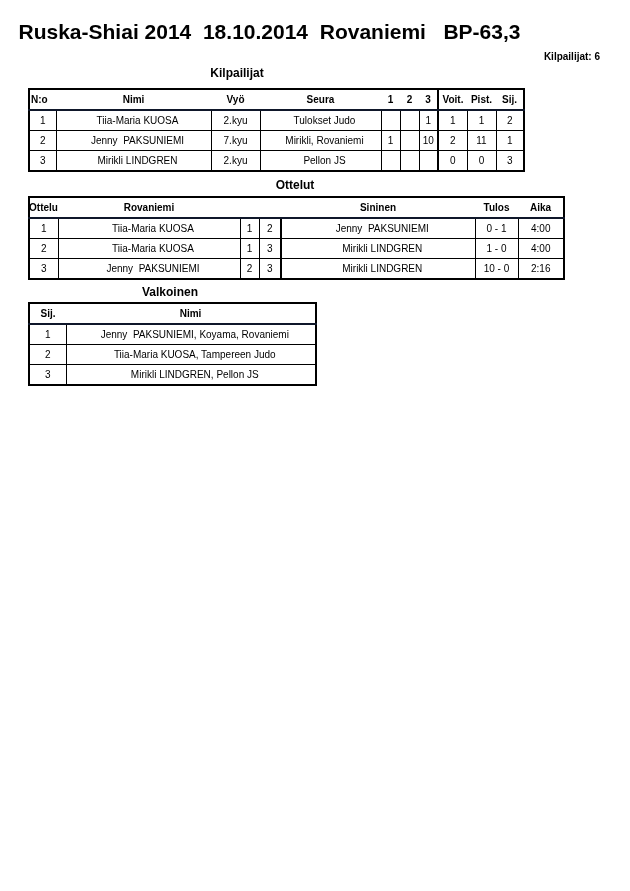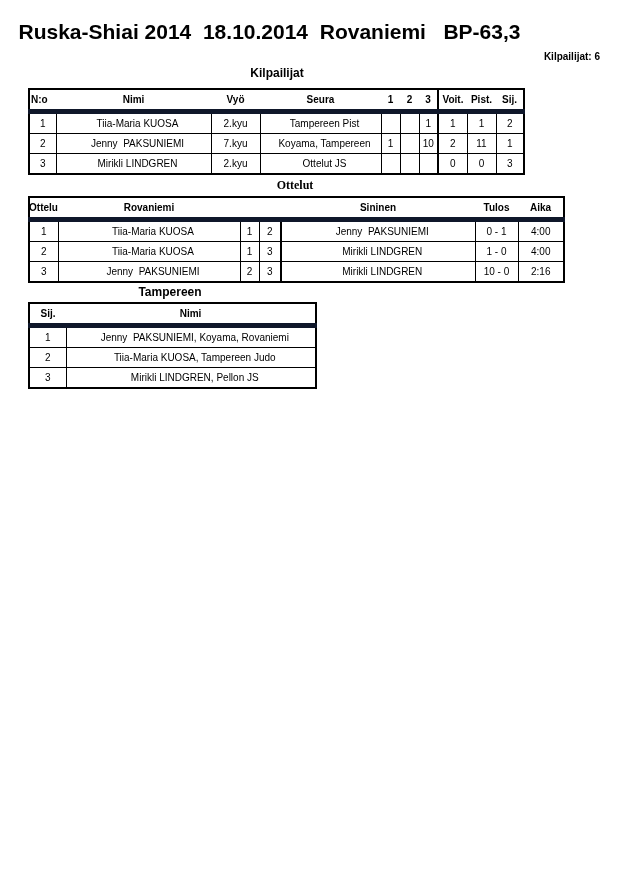--- a/index.html
+++ b/index.html
@@ -21,22 +21,22 @@
     position:absolute; top:51px; right:30px;
     font-size:10px; font-weight:bold;
     white-space:pre;
   }
   .section-heading {
     position:absolute;
     font-size:12px; font-weight:bold;
     text-align:center;
     white-space:pre;
   }
-  #heading-competitors { top:66px;  left:0; width:474px;padding-left:40px; }
-  #heading-matches     { top:178px; left:0; width:590px;font-family:Liberation Serif, serif; }
+  #heading-competitors { top:66px;  left:0; width:474px; }
+  #heading-matches     { top:178px; left:0; width:590px; }
   #heading-results     { top:285px; left:0; width:340px; }
 
   table.sheet {
     position:absolute;
     border-collapse:collapse;
     table-layout:fixed;
     border:2px solid #000;
     font-size:10px;
     line-height:11px;
   }
@@ -48,21 +48,21 @@
     height:19px;
     padding:0;
     overflow:hidden;
     white-space:pre;
     vertical-align:middle;
   }
   .sheet th {
     font-weight:bold;
     text-align:center;
     border:none;
-    border-bottom:5px solid #0f172a;
+    border-bottom:2px solid #0f172a;
   }
   .sheet td { border:1px solid #000; }
   .c { text-align:center; }
   .l { text-align:center; padding-left:8px !important; }
   th.hleft { text-align:left; padding-left:1px !important; }
   th.hflush { text-align:center; padding-left:0 !important; text-indent:-1px; }
   .thickL { border-left:2.5px solid #000 !important; }
 </style>
 </head>
 <body>
@@ -99,45 +99,45 @@
         <th class="thickL">Voit.</th>
         <th>Pist.</th>
         <th>Sij.</th>
       </tr>
     </thead>
     <tbody>
       <tr>
         <td class="c">1</td>
         <td class="l">Tiia-Maria KUOSA</td>
         <td class="c">2.kyu</td>
-        <td class="l">Tampereen Pist</td>
+        <td class="l">Tulokset Judo</td>
         <td class="c"></td>
         <td class="c"></td>
         <td class="c">1</td>
         <td class="c thickL">1</td>
         <td class="c">1</td>
         <td class="c">2</td>
       </tr>
       <tr>
         <td class="c">2</td>
         <td class="l">Jenny  PAKSUNIEMI</td>
         <td class="c">7.kyu</td>
-        <td class="l">Koyama, Tampereen</td>
+        <td class="l">Mirikli, Rovaniemi</td>
         <td class="c">1</td>
         <td class="c"></td>
         <td class="c">10</td>
         <td class="c thickL">2</td>
         <td class="c">11</td>
         <td class="c">1</td>
       </tr>
       <tr>
         <td class="c">3</td>
         <td class="l">Mirikli LINDGREN</td>
         <td class="c">2.kyu</td>
-        <td class="l">Ottelut JS</td>
+        <td class="l">Pellon JS</td>
         <td class="c"></td>
         <td class="c"></td>
         <td class="c"></td>
         <td class="c thickL">0</td>
         <td class="c">0</td>
         <td class="c">3</td>
       </tr>
     </tbody>
   </table>
 
@@ -187,21 +187,21 @@
         <td class="l">Jenny  PAKSUNIEMI</td>
         <td class="c">2</td>
         <td class="c">3</td>
         <td class="l thickL">Mirikli LINDGREN</td>
         <td class="c">10 - 0</td>
         <td class="c">2:16</td>
       </tr>
     </tbody>
   </table>
 
-  <div class="section-heading" id="heading-results">Tampereen</div>
+  <div class="section-heading" id="heading-results">Valkoinen</div>
 
   <table class="sheet" id="results-table">
     <colgroup>
       <col style="width:37px">
         <col style="width:250px">
     </colgroup>
     <thead>
       <tr>
         <th>Sij.</th>
         <th>Nimi</th>

